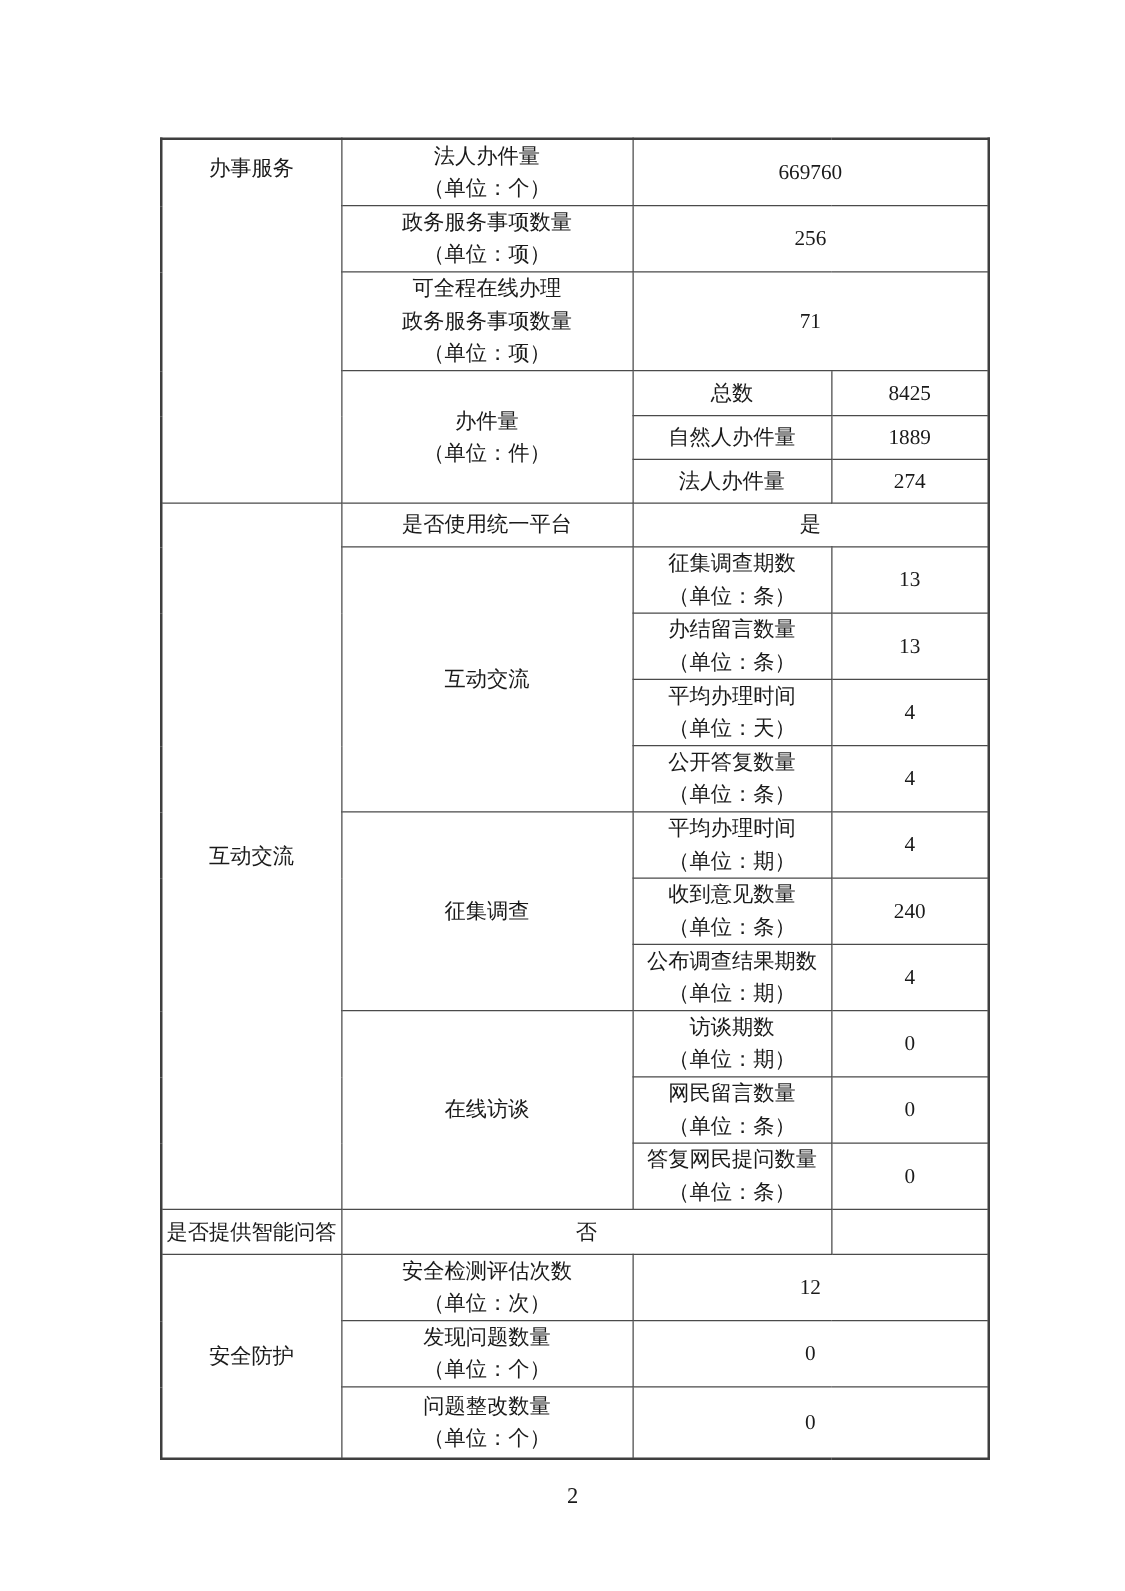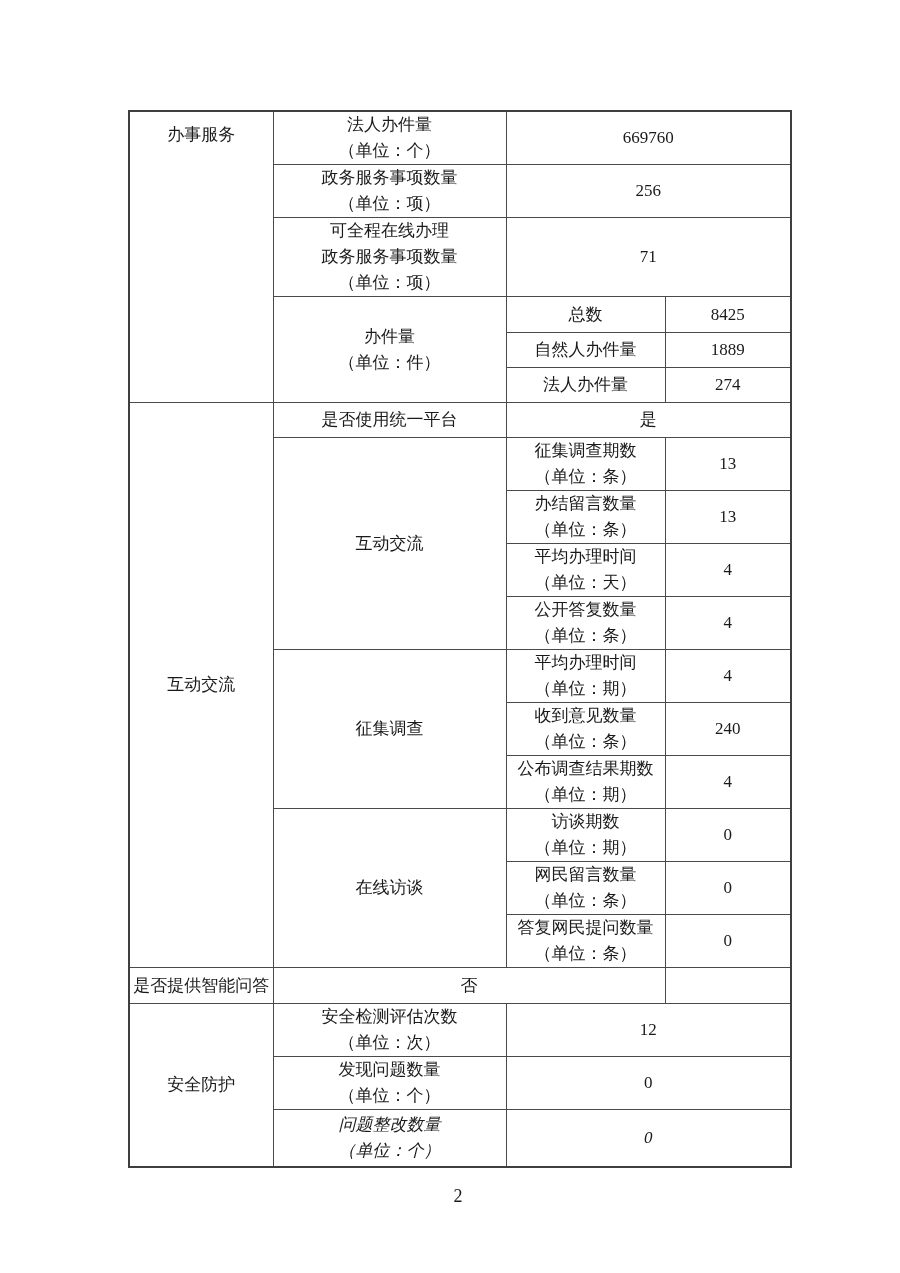--- a/index.html
+++ b/index.html
@@ -26,21 +26,21 @@
     line-height: 26px;
     padding: 0;
     overflow: hidden;
   }
   td.cat-top { vertical-align: top; padding-top: 10px; }
   .h52 { height: 52px; }
   .h51 { height: 51px; }
   .h78 { height: 78px; padding-left: 17px; }
   .h36 { height: 36px; }
   .h35 { height: 35px; }
-  .h57 { height: 57px; font-style: italic; }
+  .h57 { height: 57px; }
   .page-number {
     position: absolute;
     left: 0; top: 1186px;
     width: 916px;
     text-align: center;
     font-size: 18px;
     color: #1a1a1a;
   }
 </style>
 </head>

